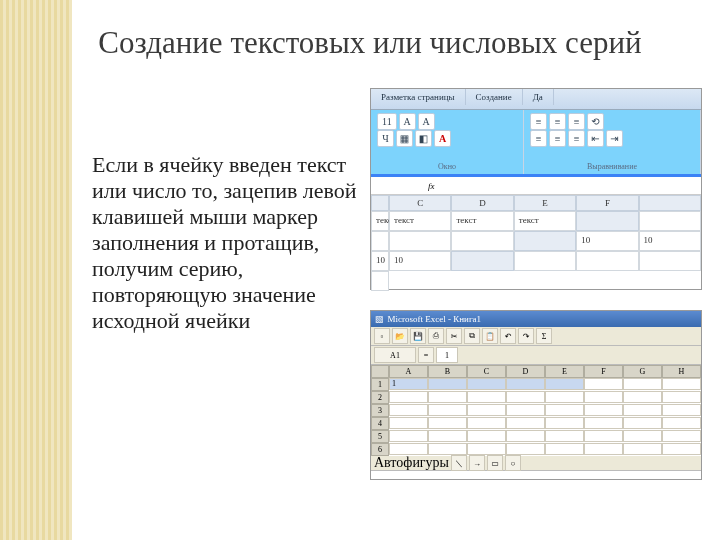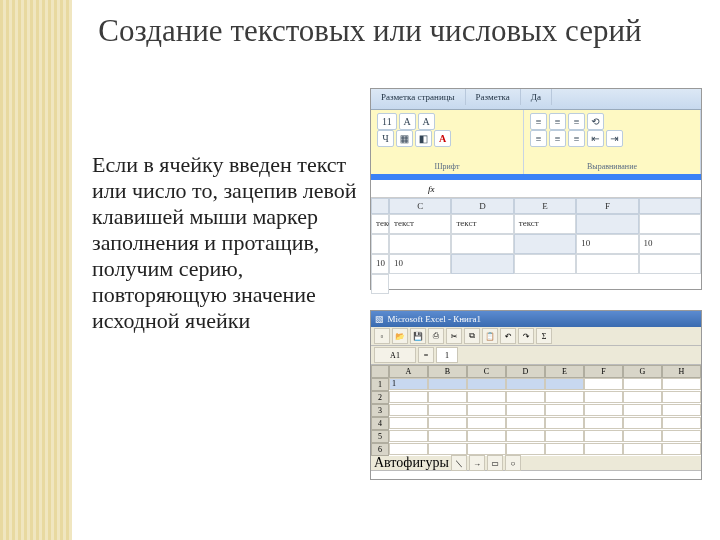--- a/index.html
+++ b/index.html
@@ -1,24 +1,24 @@
 <!DOCTYPE html>
 <html><head>
 <meta charset="utf-8">
 <style>
 body{margin:0;width:720px;height:540px;font-family:Georgia,serif;background:#fff;overflow:hidden}
 .slide{width:720px;height:540px;position:relative;background:#fff}
 .stripe{position:absolute;left:0;top:0;width:72px;height:540px;background:repeating-linear-gradient(90deg,#e8d9a0 0 3px,#f0e6c0 3px 6px)}
-.title{position:absolute;left:40px;top:12px;width:660px;font-size:31px;color:#3b3b3b;text-align:center;line-height:1.2}
+.title{position:absolute;left:40px;top:24px;width:660px;font-size:31px;color:#3b3b3b;text-align:center;line-height:1.2}
 .body-text{position:absolute;left:92px;top:152px;width:268px;font-family:Liberation Serif, serif;font-size:22px;color:#222;line-height:1.18}
 .shot1{position:absolute;left:370px;top:88px;width:330px;height:200px;border:1px solid #999;background:#fff}
 .shot2{position:absolute;left:370px;top:310px;width:330px;height:168px;border:1px solid #999;background:#fff}
 .ribbon-top{height:20px;background:linear-gradient(#dce8f5,#c7d9ee);display:flex;align-items:flex-start;border-bottom:1px solid #9ab;font-size:9px;color:#234}
 .tab{padding:3px 10px;border-right:1px solid #b8c8dc}
-.ribbon-body{height:64px;background:#fef9c3;display:flex;border-bottom:6px solid #3b82f6}
+.ribbon-body{height:64px;background:#7dd3fc;display:flex;border-bottom:3px solid #3b82f6}
 .rgroup{border-right:1px solid #c8d4e4;padding:3px 6px;display:flex;flex-direction:column;justify-content:space-between;font-size:8px;color:#456}
 .rgroup .label{text-align:center;color:#5a6c84;margin-top:auto}
 .btnrow{display:flex;gap:2px;align-items:center}
 .fakebtn{width:15px;height:15px;background:#fff;border:1px solid #bcd;border-radius:2px;display:flex;align-items:center;justify-content:center;font-size:10px;color:#345}
 .fakebtn.red{color:#c00;font-weight:bold}
 .fakebtn.wide{width:auto;padding:0 4px}
 .formulabar{height:17px;background:#fff;border-bottom:1px solid #ccc;display:flex;align-items:center;font-size:9px}
 .namebox{width:42px;border-right:1px solid #ccc;padding:0 4px;color:#333}
 .fx{padding:0 6px;font-style:italic}
 .grid{display:grid;grid-template-columns:18px repeat(5,1fr);font-size:9px;color:#333}
@@ -40,37 +40,37 @@
 <body>
 
 <div class="slide">
   <div class="stripe"></div>
   <div class="title">Создание текстовых или числовых серий</div>
   <div class="body-text">Если в ячейку введен текст или число то, зацепив левой клавишей мыши маркер заполнения и протащив, получим серию, повторяющую значение исходной ячейки</div>
 
   <div class="shot1">
     <div class="ribbon-top">
       <div class="tab">Разметка страницы</div>
-      <div class="tab">Разметка</div>
+      <div class="tab">Создание</div>
       <div class="tab">Да</div>
     </div>
     <div class="ribbon-body">
       <div class="rgroup" style="width:140px">
         <div class="btnrow">
           <div class="fakebtn wide">11</div>
           <div class="fakebtn">А</div>
           <div class="fakebtn">А</div>
         </div>
         <div class="btnrow">
           <div class="fakebtn">Ч</div>
           <div class="fakebtn">▦</div>
           <div class="fakebtn">◧</div>
           <div class="fakebtn red">А</div>
         </div>
-        <div class="label">Шрифт</div>
+        <div class="label">Окно</div>
       </div>
       <div class="rgroup" style="flex:1">
         <div class="btnrow">
           <div class="fakebtn">≡</div>
           <div class="fakebtn">≡</div>
           <div class="fakebtn">≡</div>
           <div class="fakebtn">⟲</div>
         </div>
         <div class="btnrow">
           <div class="fakebtn">≡</div>

